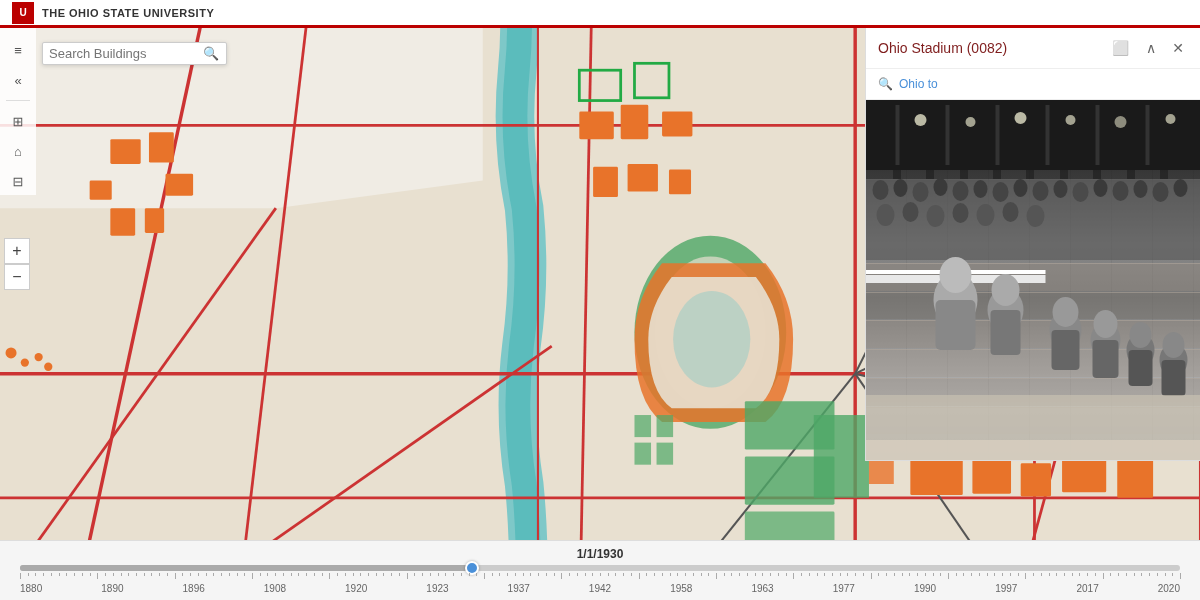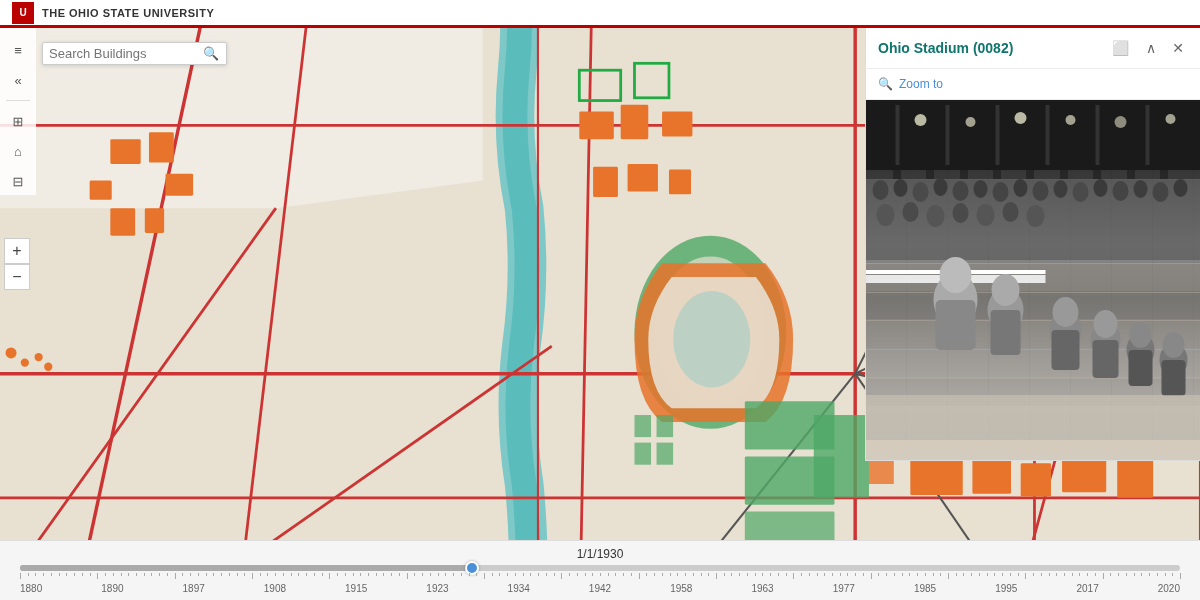--- a/index.html
+++ b/index.html
@@ -194,22 +194,22 @@
     #info-panel-header {
       display: flex;
       align-items: center;
       justify-content: space-between;
       padding: 10px 12px;
       border-bottom: 1px solid #eee;
       background: #fff;
     }
     #info-panel-title {
       font-size: 14px;
-      font-weight: bold;
-      color: #0f766e;
+      font-weight: normal;
+      color: #7f1d1d;
     }
     #info-panel-controls {
       display: flex;
       gap: 8px;
       align-items: center;
     }
     .panel-ctrl-btn {
       cursor: pointer;
       color: #666;
       font-size: 14px;
@@ -486,21 +486,21 @@
     <div id="info-panel-header">
       <span id="info-panel-title">Ohio Stadium (0082)</span>
       <div id="info-panel-controls">
         <span class="panel-ctrl-btn">⬜</span>
         <span class="panel-ctrl-btn">∧</span>
         <span class="panel-ctrl-btn">✕</span>
       </div>
     </div>
     <div id="info-panel-zoom">
       <span class="zoom-icon">🔍</span>
-      <span style="font-size:12px;color:#4a90d9;">Zoom to</span>
+      <span style="font-size:12px;color:#4a90d9;">Ohio to</span>
     </div>
     <div id="info-panel-image">
       <div class="stadium-photo">
         <div class="photo-roof">
           <div class="roof-beam" style="left:8%"></div>
           <div class="roof-beam" style="left:18%"></div>
           <div class="roof-beam" style="left:28%"></div>
           <div class="roof-beam" style="left:38%"></div>
           <div class="roof-beam" style="left:48%"></div>
           <div class="roof-beam" style="left:58%"></div>
@@ -588,21 +588,21 @@
           <rect x="296" y="260" width="24" height="36" rx="4" fill="#555"></rect>
 
           <rect x="0" y="295" width="335" height="65" fill="#c8c0b0" opacity="0.7"></rect>
           <rect x="0" y="340" width="335" height="20" fill="#d8d0c0" opacity="0.8"></rect>
         </svg>
       </div>
     </div>
   </div>
 
   <div id="timeline-area">
-    <div id="date-label" style="font-size:12px;color:#333;margin-bottom:4px;">1/1/1930</div>
+    <div id="date-label" style="font-size:12px;color:#333;margin-bottom:4px;font-weight:bold;">1/1/1930</div>
     <div id="timeline-track" style="position:relative;width:100%;height:6px;background:#ccc;border-radius:3px;margin-bottom:2px;">
       <div id="timeline-fill" style="position:absolute;left:0;top:0;height:100%;background:#aaa;border-radius:3px;width:39%;"></div>
       <div id="timeline-thumb" style="position:absolute;top:50%;left:39%;transform:translate(-50%,-50%);width:14px;height:14px;background:#4a90d9;border-radius:50%;border:2px solid #fff;box-shadow:0 0 3px rgba(0,0,0,0.3);cursor:pointer;"></div>
     </div>
     <div id="timeline-ticks-row" style="position:relative;width:100%;height:8px;margin-bottom:2px;">
 
     <div style="position: absolute; left: 0%; top: 0px; width: 1px; height: 6px; background: rgb(170, 170, 170);"></div>
         <div style="position: absolute; left: 0.666667%; top: 0px; width: 1px; height: 3px; background: rgb(170, 170, 170);"></div>
         <div style="position: absolute; left: 1.33333%; top: 0px; width: 1px; height: 3px; background: rgb(170, 170, 170);"></div>
         <div style="position: absolute; left: 2%; top: 0px; width: 1px; height: 3px; background: rgb(170, 170, 170);"></div>
@@ -750,29 +750,29 @@
         <div style="position: absolute; left: 96.6667%; top: 0px; width: 1px; height: 3px; background: rgb(170, 170, 170);"></div>
         <div style="position: absolute; left: 97.3333%; top: 0px; width: 1px; height: 3px; background: rgb(170, 170, 170);"></div>
         <div style="position: absolute; left: 98%; top: 0px; width: 1px; height: 3px; background: rgb(170, 170, 170);"></div>
         <div style="position: absolute; left: 98.6667%; top: 0px; width: 1px; height: 3px; background: rgb(170, 170, 170);"></div>
         <div style="position: absolute; left: 99.3333%; top: 0px; width: 1px; height: 3px; background: rgb(170, 170, 170);"></div>
         <div style="position: absolute; left: 100%; top: 0px; width: 1px; height: 6px; background: rgb(170, 170, 170);"></div>
       </div>
     <div id="timeline-labels" style="display:flex;justify-content:space-between;width:100%;font-size:10px;color:#666;">
     <span>1880</span>
         <span>1890</span>
-        <span>1897</span>
+        <span>1896</span>
         <span>1908</span>
-        <span>1915</span>
+        <span>1920</span>
         <span>1923</span>
-        <span>1934</span>
+        <span>1937</span>
         <span>1942</span>
         <span>1958</span>
         <span>1963</span>
         <span>1977</span>
-        <span>1985</span>
-        <span>1995</span>
+        <span>1990</span>
+        <span>1997</span>
         <span>2017</span>
         <span>2020</span>
       </div>
   </div>
 
 </div>
 
 </body></html>

